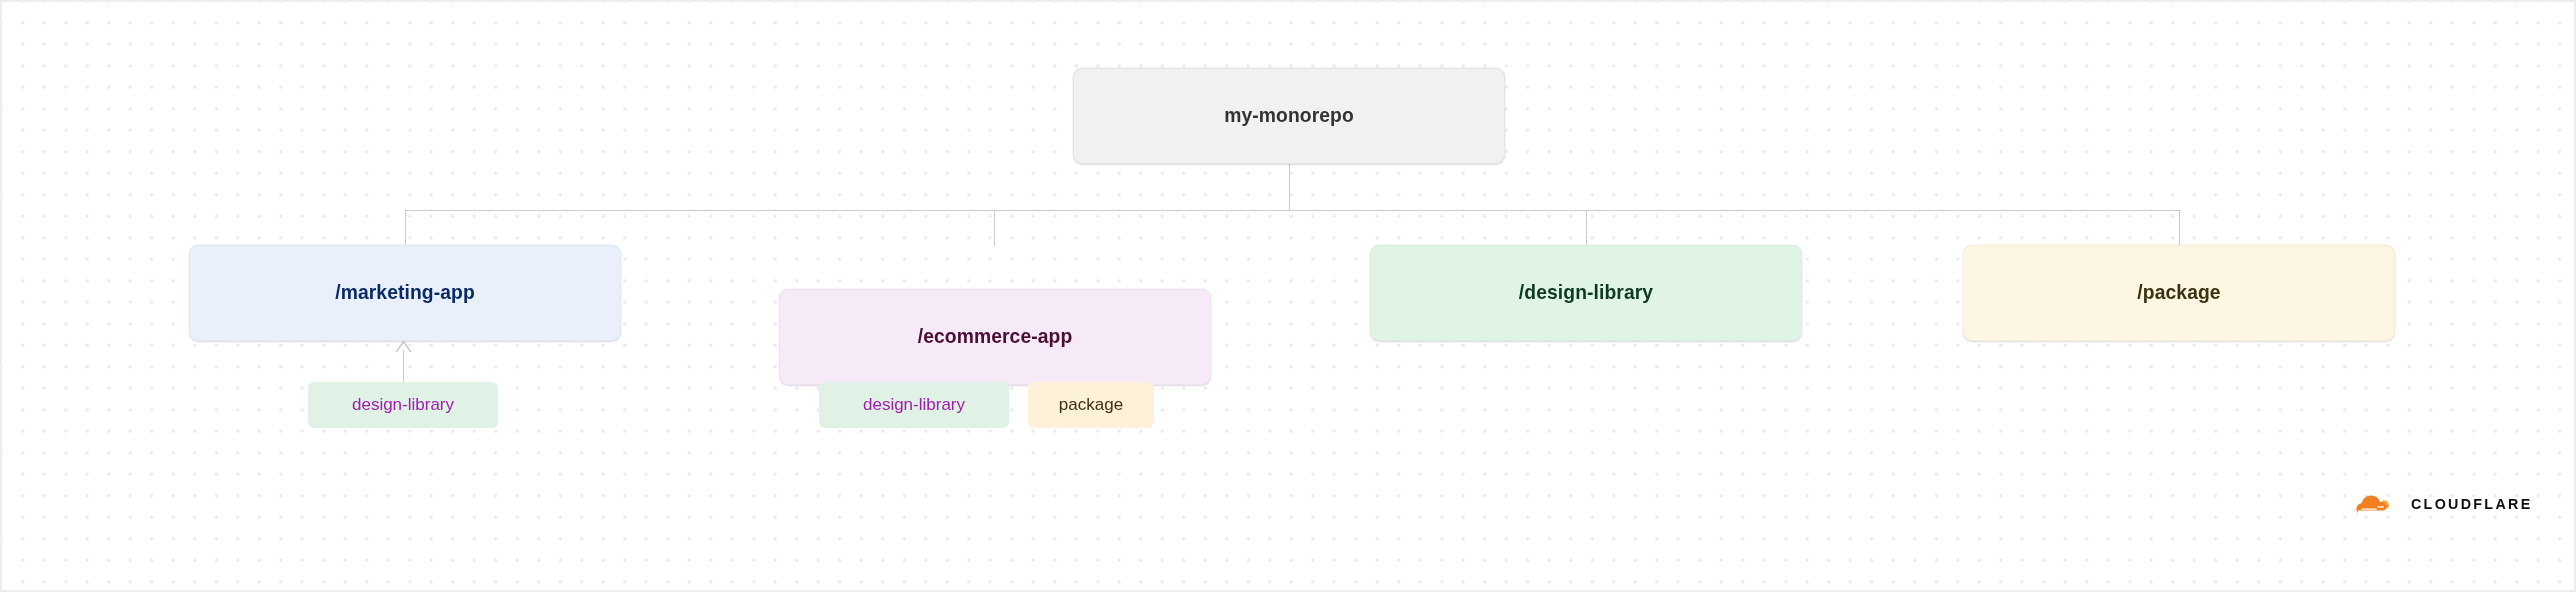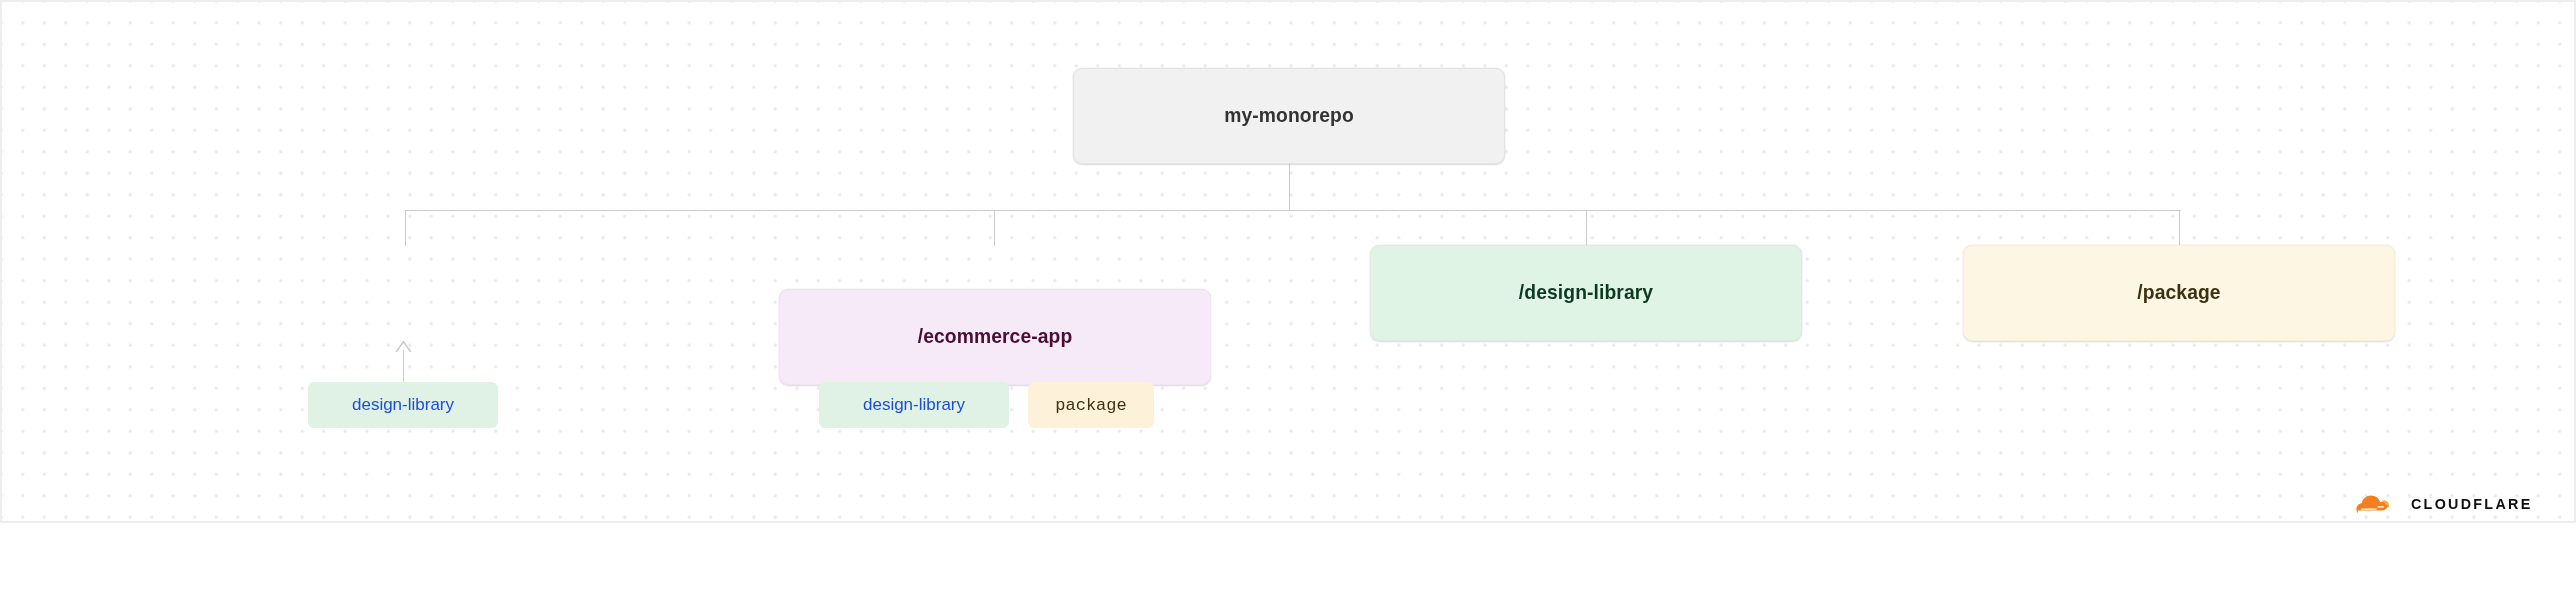--- a/index.html
+++ b/index.html
@@ -4,21 +4,21 @@
 <style>
   html,body{margin:0;padding:0;}
   body{
     width:2576px;height:592px;
     background:#ffffff;
     font-family:"Liberation Sans", sans-serif;
     overflow:hidden;
   }
   #canvas{
     position:relative;
-    width:2576px;height:523px;
+    width:2576px;height:592px;
     box-sizing:border-box;
     border:2.1px solid #eceef0;
     background-color:#ffffff;
     background-image:radial-gradient(circle, #e6e8ea 1.5px, transparent 1.6px);
     background-size:21.5px 21.5px;
     background-position:10px 10px;
     overflow:hidden;
   }
 
   
@@ -69,22 +69,22 @@
     border-radius:6.4px;
     display:flex;
     align-items:center;
     justify-content:center;
     font-weight:normal;
     font-size:17px;
     padding:0 11.4px;
     height:46px;
     z-index:5;
   }
-  .badge.green{ background:#dff2e5; color:#1d4ed8; }
-  .badge.yellow{ background:#fdf2d9; color:#3d3113;font-family:Liberation Mono, monospace; }
+  .badge.green{ background:#dff2e5; color:#a21caf; }
+  .badge.yellow{ background:#fdf2d9; color:#3d3113; }
 
   #b-mk-design{ left:306px; top:380px; width:190px; }
   #b-ec-design{ left:817px; top:380px; width:190px; }
   #b-ec-package{ left:1026px; top:380px; width:126px; }
 
   
   .edge{ position:absolute; background:#c9cbce; z-index:1; }
   .v{ width:1.4px; }
   .h{ height:1.4px; }
 
@@ -139,20 +139,23 @@
   <div class="arrow" style="left:1080px; top:339px;">
     <svg width="17" height="11.4" viewBox="0 0 24 16">
       <path d="M12 1 L22 15 M12 1 L2 15" fill="none" stroke="#c9cbce" stroke-width="2.2" stroke-linecap="round"></path>
     </svg>
   </div>
 
   <div class="node" id="n-root">
     <span class="lbl">my-monorepo</span>
   </div>
 
+  <div class="node" id="n-marketing">
+    <span class="lbl">/marketing-app</span>
+  </div>
 
   <div class="node" id="n-ecommerce">
     <span class="lbl">/ecommerce-app</span>
   </div>
 
   <div class="node" id="n-package">
     <span class="lbl">/package</span>
   </div>
 
   <div class="node" id="n-designlib">

